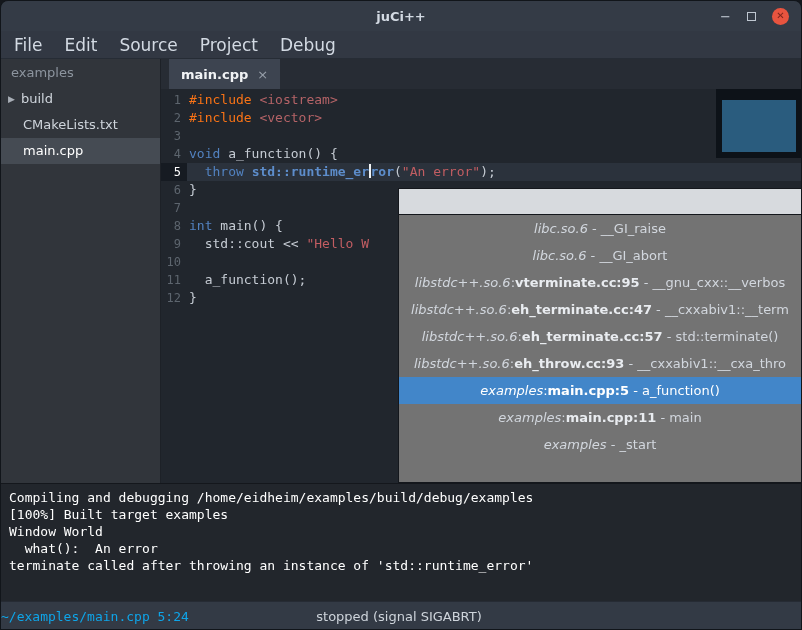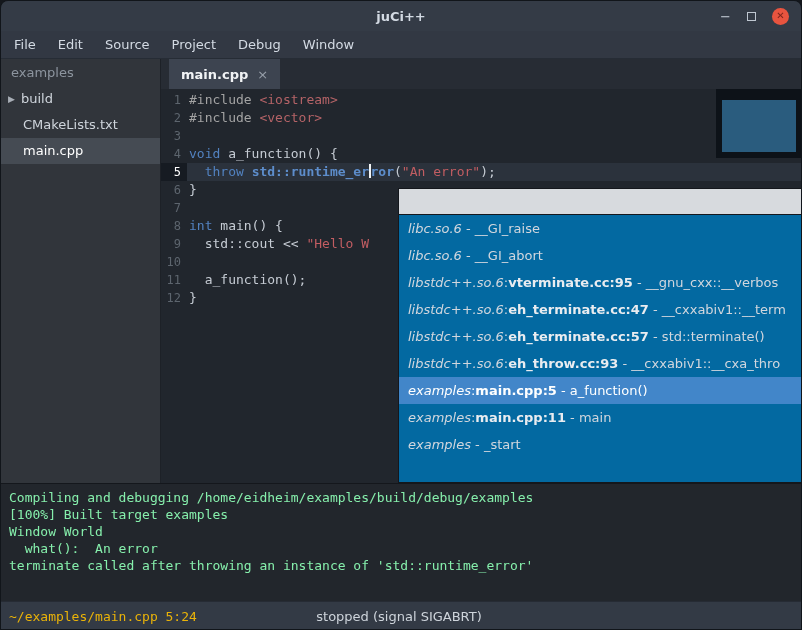--- a/index.html
+++ b/index.html
@@ -14,21 +14,21 @@
   .tb-spacer { width:110px; flex:none; }
   .tb-title { flex:1; text-align:center; color:#d3dae3; font-size:13px; font-weight:bold; }
   .tb-controls { width:110px; flex:none; display:flex; align-items:center; justify-content:flex-end; gap:16px; padding-right:12px; }
   .tb-btn { color:#bfc7d1; font-size:13px; line-height:13px; cursor:default; }
   .restore-glyph { display:inline-block; width:9px; height:9px; border:1px solid #bfc7d1; }
   .tb-close { width:17px; height:17px; border-radius:50%; background:#e8543f; display:flex; align-items:center; justify-content:center; }
   .tb-close span { color:#7e241b; font-size:10px; font-weight:bold; line-height:10px; }
 
   
   .menubar { height:28px; background:#323843; border-bottom:1px solid #262c35; display:flex; align-items:center; padding-left:2px; flex:none; }
-  .menu-item { color:#d3dae3; font-size:13px; padding:0 11px; line-height:28px; cursor:default; }
+  .menu-item { color:#d3dae3; font-size:17px; padding:0 11px; line-height:28px; cursor:default; }
 
   
   .main { flex:none; height:424px; display:flex; }
 
   .sidebar { width:160px; flex:none; background:#31353b; border-right:1px solid #1d2127; }
   .sb-header { height:27px; line-height:27px; padding-left:10px; color:#8d959f; font-size:13px; }
   .tree-item { height:26px; line-height:26px; font-size:13px; color:#cfd5dc; display:flex; align-items:center; padding-left:22px; white-space:nowrap; }
   .tree-item.has-expander { padding-left:7px; }
   .expander { color:#a8aeb6; font-size:9px; margin-right:6px; }
   .tree-item.selected { background:#454b53; color:#ffffff; }
@@ -40,50 +40,50 @@
   .tab-close { color:#98a0aa; font-size:13px; }
 
   .editor { flex:1; position:relative; background:#21262d; overflow:hidden;
             font-family:"DejaVu Sans Mono", "Liberation Mono", monospace; font-size:13px; }
   #code-lines { padding-top:2px; }
   .code-line { display:flex; height:18px; line-height:18px; white-space:pre; }
   .line-no { width:26px; flex:none; text-align:right; padding-right:6px; color:#5d656e; font-size:12px; }
   .code-text { padding-left:2px; }
   .code-line.current { background:#2b323c; }
   .code-line.current .line-no { background:#161b22; color:#ffffff; }
-  .c-pp   { color:#a3a3a3;margin-top:44px; }
+  .c-pp   { color:#f97316;margin-top:44px; }
   .c-inc  { color:#b56367; }
   .c-kw   { color:#5282c0; }
   .c-type { color:#5d8dcb; font-weight:bold;margin-top:28px; }
   .c-str  { color:#c25d62; }
   .c-pl   { color:#c6ccd4; }
   .caret { display:inline-block; width:1.5px; height:14px; background:#f2f4f6; vertical-align:-2px; }
 
   .tooltip-box { position:absolute; top:-2px; right:0; width:85px; height:71px; background:#0d1218; z-index:3; }
   .tooltip-inner { position:absolute; left:6px; top:13px; right:5px; bottom:6px; background:#2a5c7e; }
 
-  .popup { position:absolute; left:237px; right:0; top:99px; bottom:0; background:#0369a1;
+  .popup { position:absolute; left:237px; right:0; top:99px; bottom:0; background:#737373;
            border:1px solid #14171c; border-right:none; z-index:4; overflow:hidden;
-           font-family:"DejaVu Sans", "Liberation Sans", sans-serif; }
+           font-family:"DejaVu Sans", "Liberation Sans", sans-serif;text-align:center; }
   .popup-entry { height:26px; background:#d7dade; border-bottom:1px solid #14171c; }
   .popup-row { height:27px; line-height:27px; padding:0 9px; font-size:13px; color:#d2d7de; white-space:nowrap; overflow:hidden; }
   .popup-row .seg-i { font-style:italic; }
   .popup-row .seg-b { font-weight:bold; color:#e9ecf0; }
   .popup-row.selected { background:#4286c9; color:#ffffff; }
   .popup-row.selected .seg-b { color:#ffffff; }
 
   
   .terminal { flex:none; height:118px; background:#22262c; border-top:1px solid #14171c; padding:5px 8px 0 8px;
-              font-family:"DejaVu Sans Mono", "Liberation Mono", monospace; font-size:13px; color:#86efac; overflow:hidden; }
+              font-family:"DejaVu Sans Mono", "Liberation Mono", monospace; font-size:13px; color:#ffffff; overflow:hidden; }
   .term-line { height:17px; line-height:17px; white-space:pre; }
 
   
   .statusbar { flex:none; height:30px; background:#333a45; border-top:1px solid #262b34; position:relative;
                display:flex; align-items:center; }
-  .status-left { padding-left:8px; font-family:"DejaVu Sans Mono", "Liberation Mono", monospace; font-size:13px; color:#eab308; z-index:1; }
+  .status-left { font-family:"DejaVu Sans Mono", "Liberation Mono", monospace; font-size:13px; color:#0ea5e9; z-index:1; }
   .status-center { position:absolute; left:0; right:4px; text-align:center; font-size:13px; color:#ced4db; }
 </style>
 </head>
 <body>
 
 <div id="window">
 
   <div class="titlebar">
     <div class="tb-spacer"></div>
     <div class="tb-title">juCi++</div>
@@ -95,21 +95,20 @@
         </span>
     </div>
   </div>
 
   <div class="menubar" id="menubar">
       <div class="menu-item">File</div>
       <div class="menu-item">Edit</div>
       <div class="menu-item">Source</div>
       <div class="menu-item">Project</div>
       <div class="menu-item">Debug</div>
-      <div class="menu-item">Window</div>
     </div>
 
   <div class="main">
     <div class="sidebar">
       <div class="sb-header">examples</div>
       <div id="tree">
           <div class="tree-item has-expander">
             <span class="expander">▶</span>
             <span class="tree-label">build</span>
           </div>

